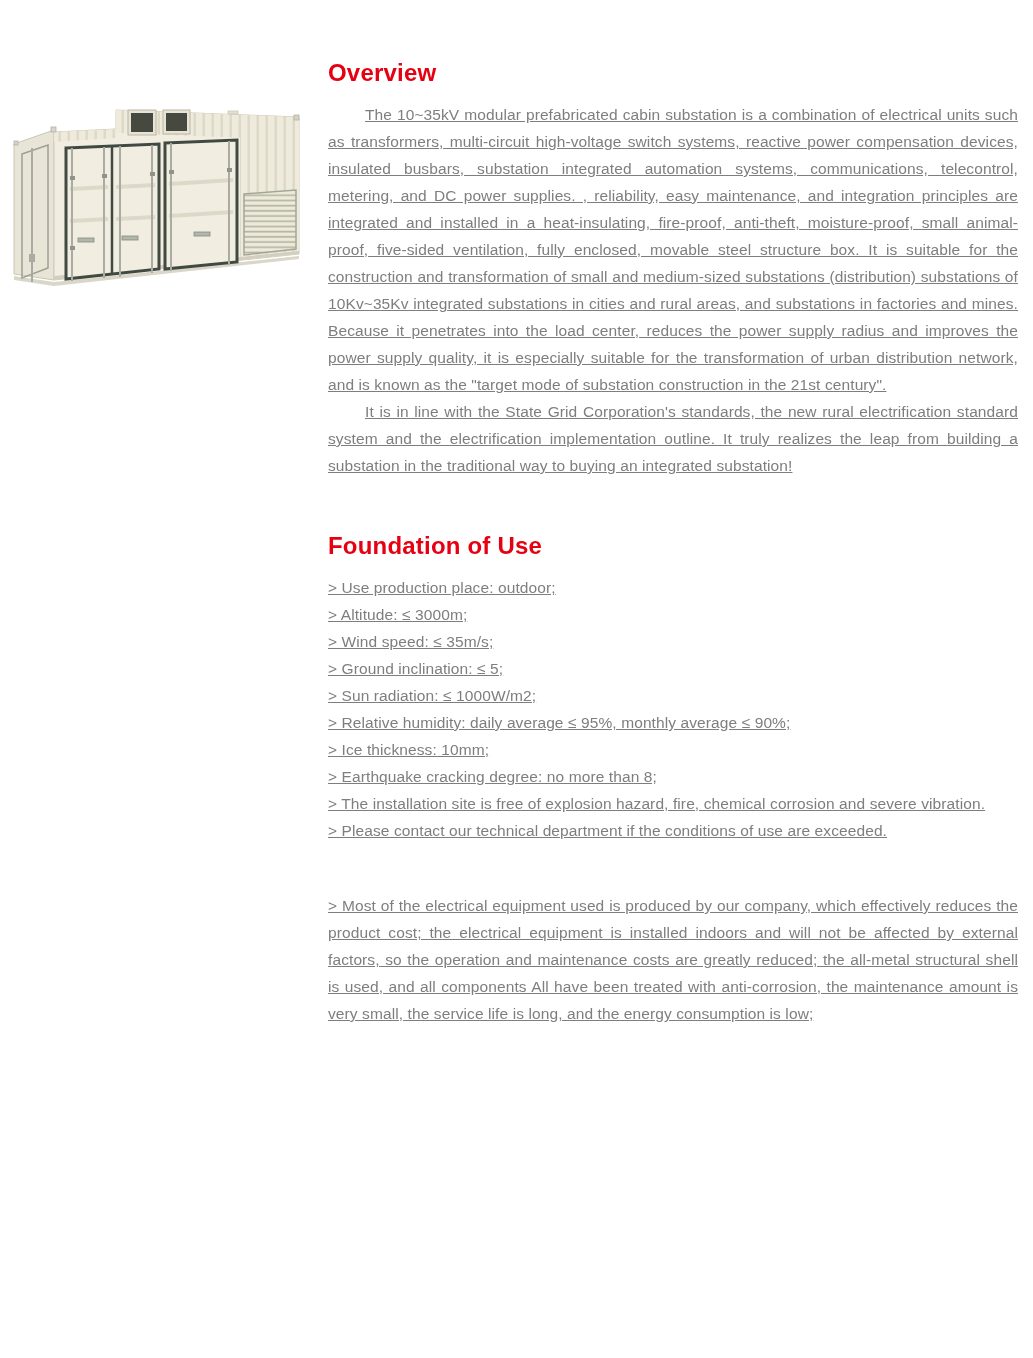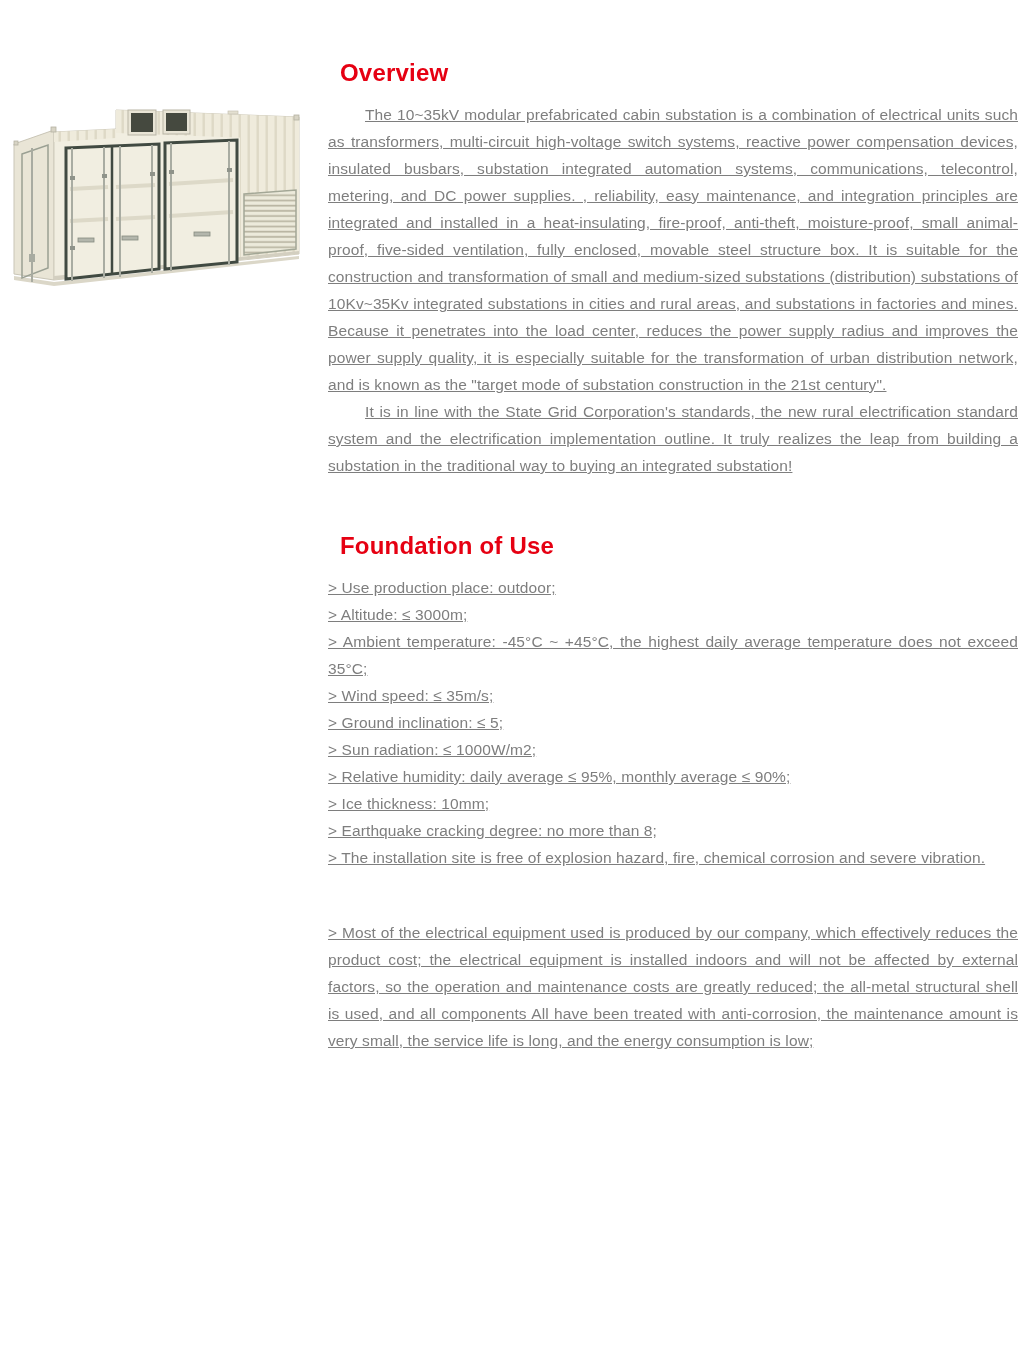--- a/index.html
+++ b/index.html
@@ -29,21 +29,21 @@
     height: 228px;
   }
   .content {
     flex: 0 0 690px;
     width: 690px;
   }
   .section-overview   { margin: 0 0 52px 0; }
   .section-conditions { margin: 0 0 48px 0; }
   .section-features   { margin: 0; }
   h2.section-heading {
-    margin: 0 0 13px 12px;
+    margin: 0 0 13px 0;
     font-size: 24px;
     line-height: 30px;
     font-weight: bold;
     color: #e60012;
     letter-spacing: 0.2px;
   }
   p.body-line {
     margin: 0;
     font-size: 15.5px;
     line-height: 27px;
@@ -158,28 +158,28 @@
     <section class="section-overview">
       <h2 class="section-heading">Overview</h2>
       <p class="body-line indent">The 10~35kV modular prefabricated cabin substation is a combination of electrical units such as transformers, multi-circuit high-voltage switch systems, reactive power compensation devices, insulated busbars, substation integrated automation systems, communications, telecontrol, metering, and DC power supplies. , reliability, easy maintenance, and integration principles are integrated and installed in a heat-insulating, fire-proof, anti-theft, moisture-proof, small animal-proof, five-sided ventilation, fully enclosed, movable steel structure box. It is suitable for the construction and transformation of small and medium-sized substations (distribution) substations of 10Kv~35Kv integrated substations in cities and rural areas, and substations in factories and mines. Because it penetrates into the load center, reduces the power supply radius and improves the power supply quality, it is especially suitable for the transformation of urban distribution network, and is known as the "target mode of substation construction in the 21st century".</p>
       <p class="body-line indent">It is in line with the State Grid Corporation's standards, the new rural electrification standard system and the electrification implementation outline. It truly realizes the leap from building a substation in the traditional way to buying an integrated substation!</p>
     </section>
 
     <section class="section-conditions">
       <h2 class="section-heading">Foundation of Use</h2>
       <p class="body-line">&gt; Use production place: outdoor;</p>
       <p class="body-line">&gt; Altitude: ≤ 3000m;</p>
-      <p class="body-line">&gt; Ambient temperature: -45°C ~ +45°C, the highest daily average temperature does not exceed 35°C;</p>
       <p class="body-line">&gt; Wind speed: ≤ 35m/s;</p>
       <p class="body-line">&gt; Ground inclination: ≤ 5;</p>
       <p class="body-line">&gt; Sun radiation: ≤ 1000W/m2;</p>
       <p class="body-line">&gt; Relative humidity: daily average ≤ 95%, monthly average ≤ 90%;</p>
       <p class="body-line">&gt; Ice thickness: 10mm;</p>
       <p class="body-line">&gt; Earthquake cracking degree: no more than 8;</p>
       <p class="body-line">&gt; The installation site is free of explosion hazard, fire, chemical corrosion and severe vibration.</p>
+      <p class="body-line">&gt; Please contact our technical department if the conditions of use are exceeded.</p>
     </section>
 
     <section class="section-features">
       <p class="body-line">&gt; Most of the electrical equipment used is produced by our company, which effectively reduces the product cost; the electrical equipment is installed indoors and will not be affected by external factors, so the operation and maintenance costs are greatly reduced; the all-metal structural shell is used, and all components All have been treated with anti-corrosion, the maintenance amount is very small, the service life is long, and the energy consumption is low;</p>
     </section>
 
   </main>
 </div>
 
 </body></html>

